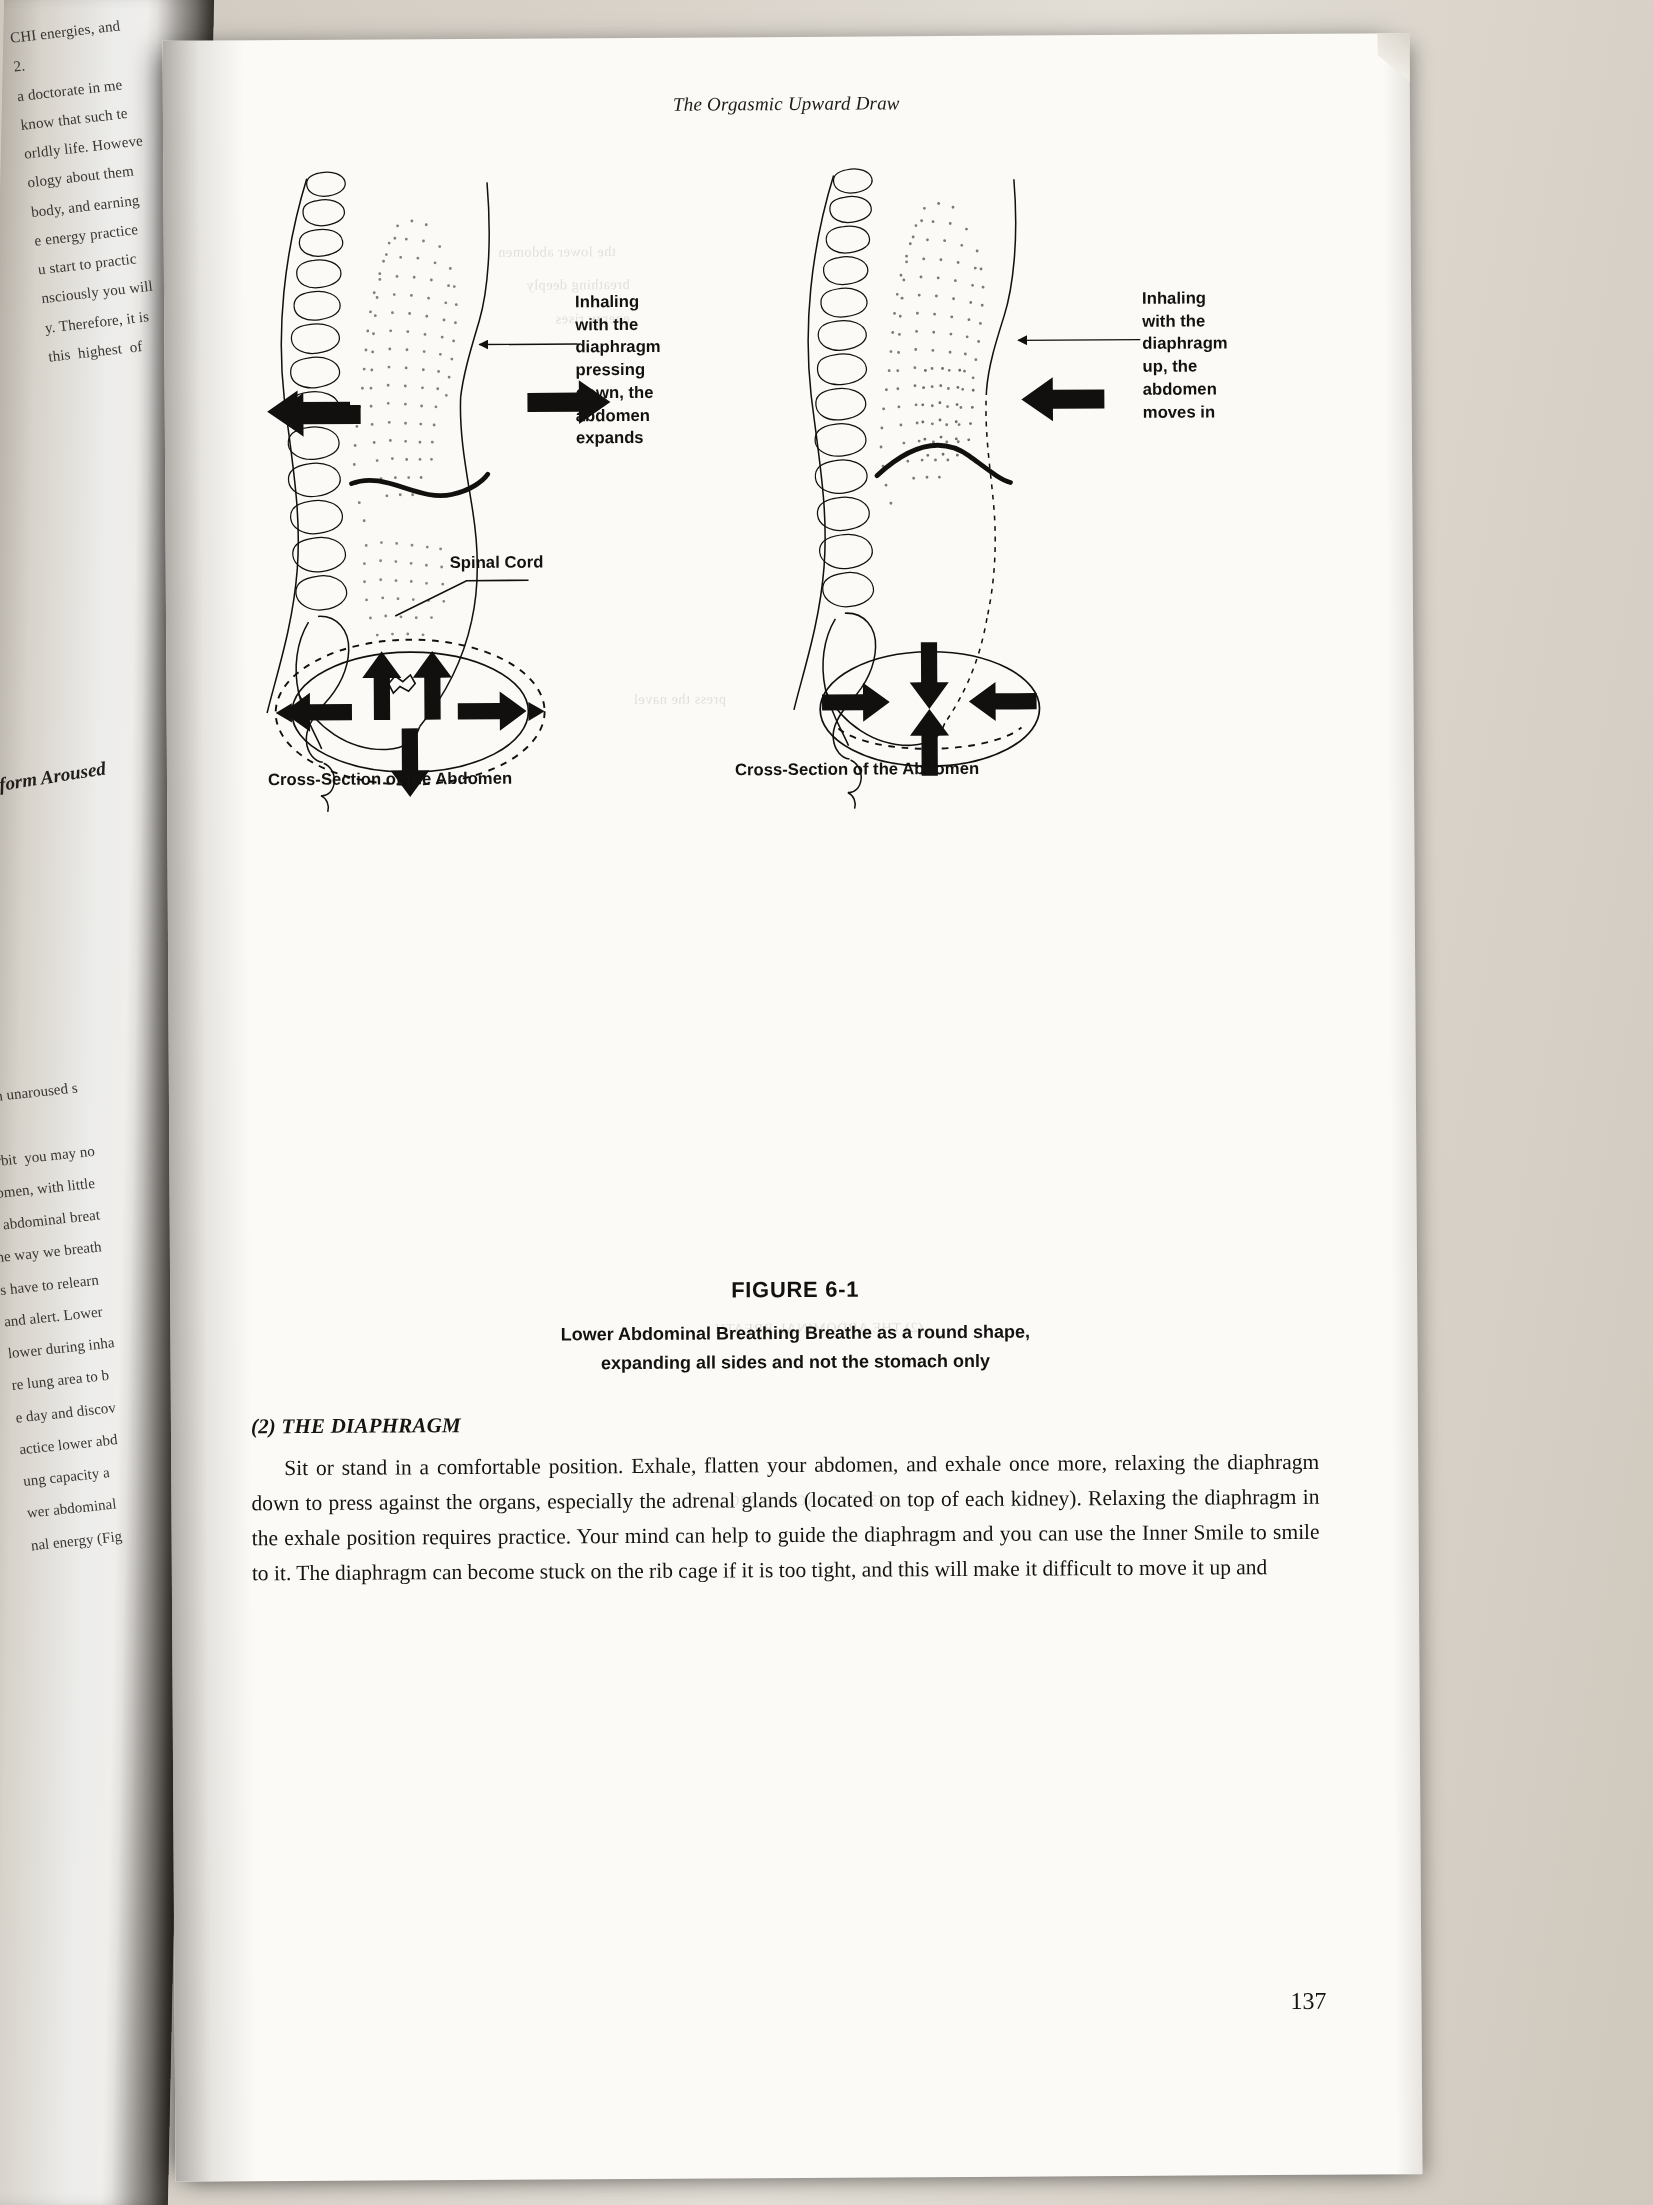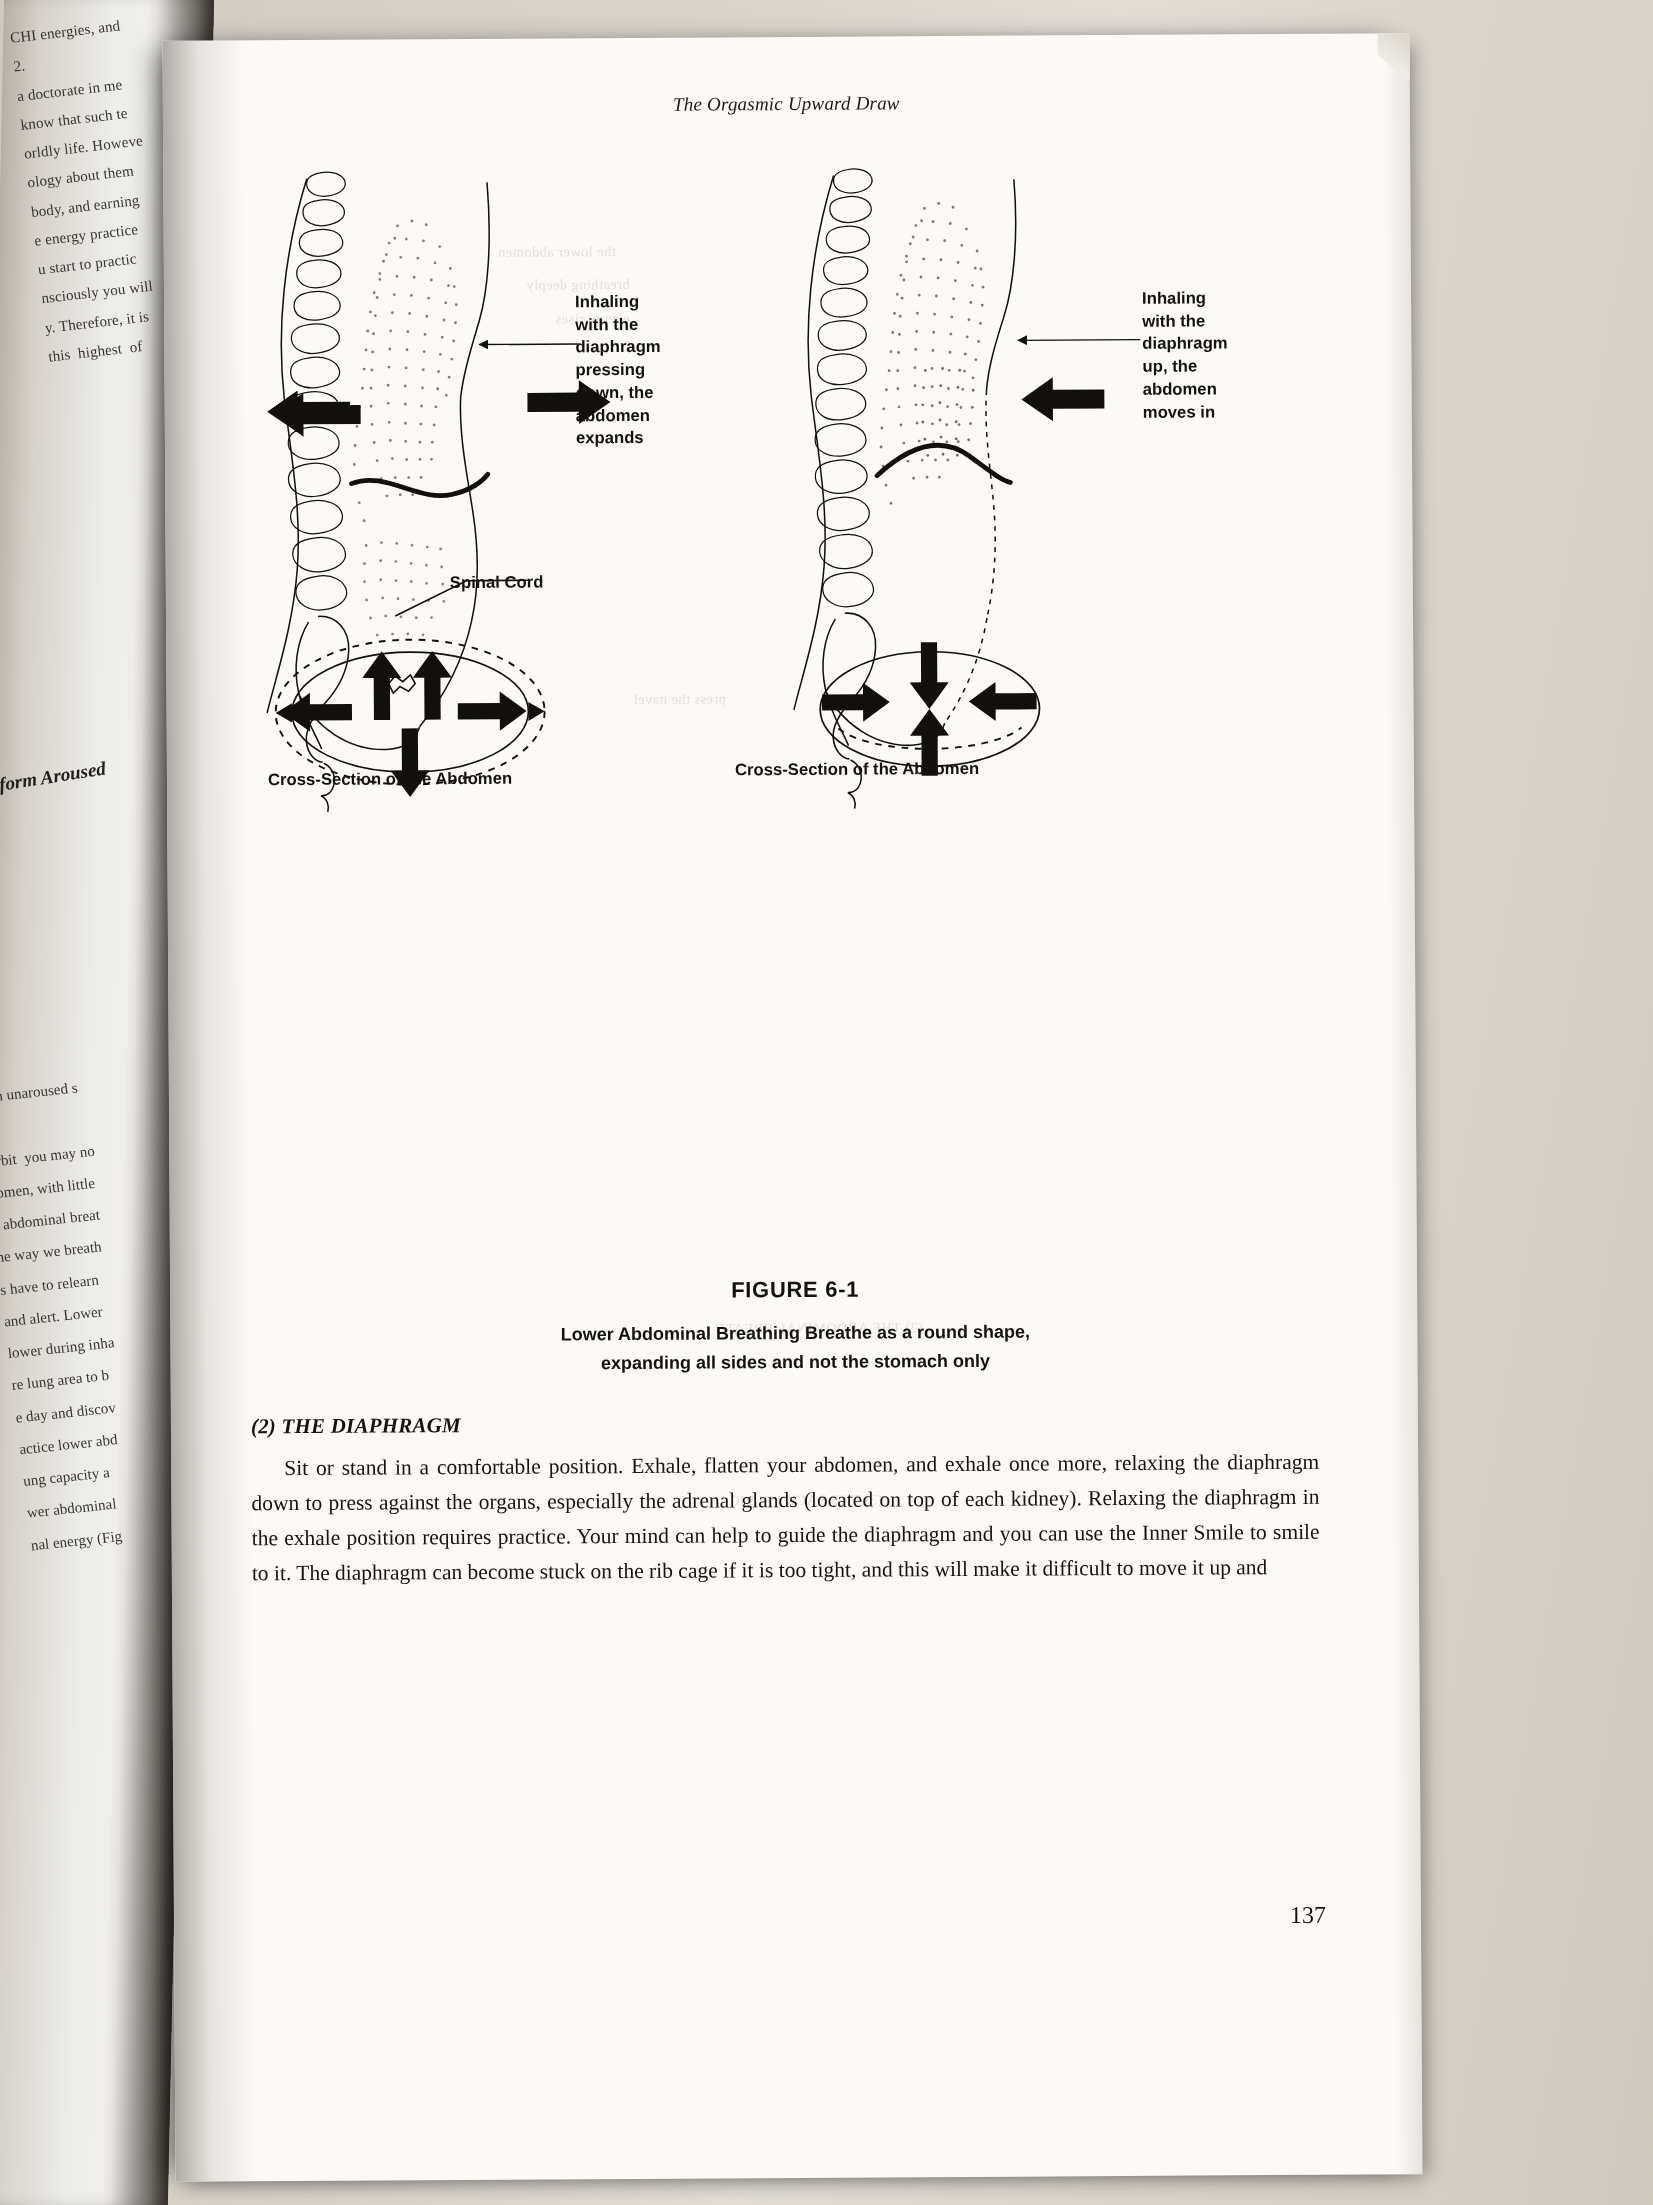--- a/index.html
+++ b/index.html
@@ -160,21 +160,21 @@
     font-size: 16.7px;
     line-height: 1.36;
     color: #141210;
   }
   .callout.left { left: 382px; top: 143px; }
   .callout.right { left: 949px; top: 143px; }
 
   .spinal-label {
     position: absolute;
     left: 255px;
-    top: 424px;
+    top: 404px;
     font-family: "Liberation Sans", sans-serif;
     font-weight: 700;
     font-size: 16.7px;
     color: #141210;
   }
 
   .xsec-label {
     position: absolute;
     font-family: "Liberation Sans", sans-serif;
     font-weight: 700;
@@ -223,21 +223,21 @@
   .para {
     font-size: 21.5px;
     line-height: 1.62;
     text-align: justify;
     text-indent: 33px;
     font-family: "Liberation Serif", serif;
   }
   .folio {
     position: absolute;
     right: 95px;
-    top: 1868px;
+    top: 1954px;
     font-size: 24px;
     color: #17140f;
     font-family: "Liberation Serif", serif;
   }
 </style>
 </head>
 <body>
 
 <div class="photo-bg"></div>
 

